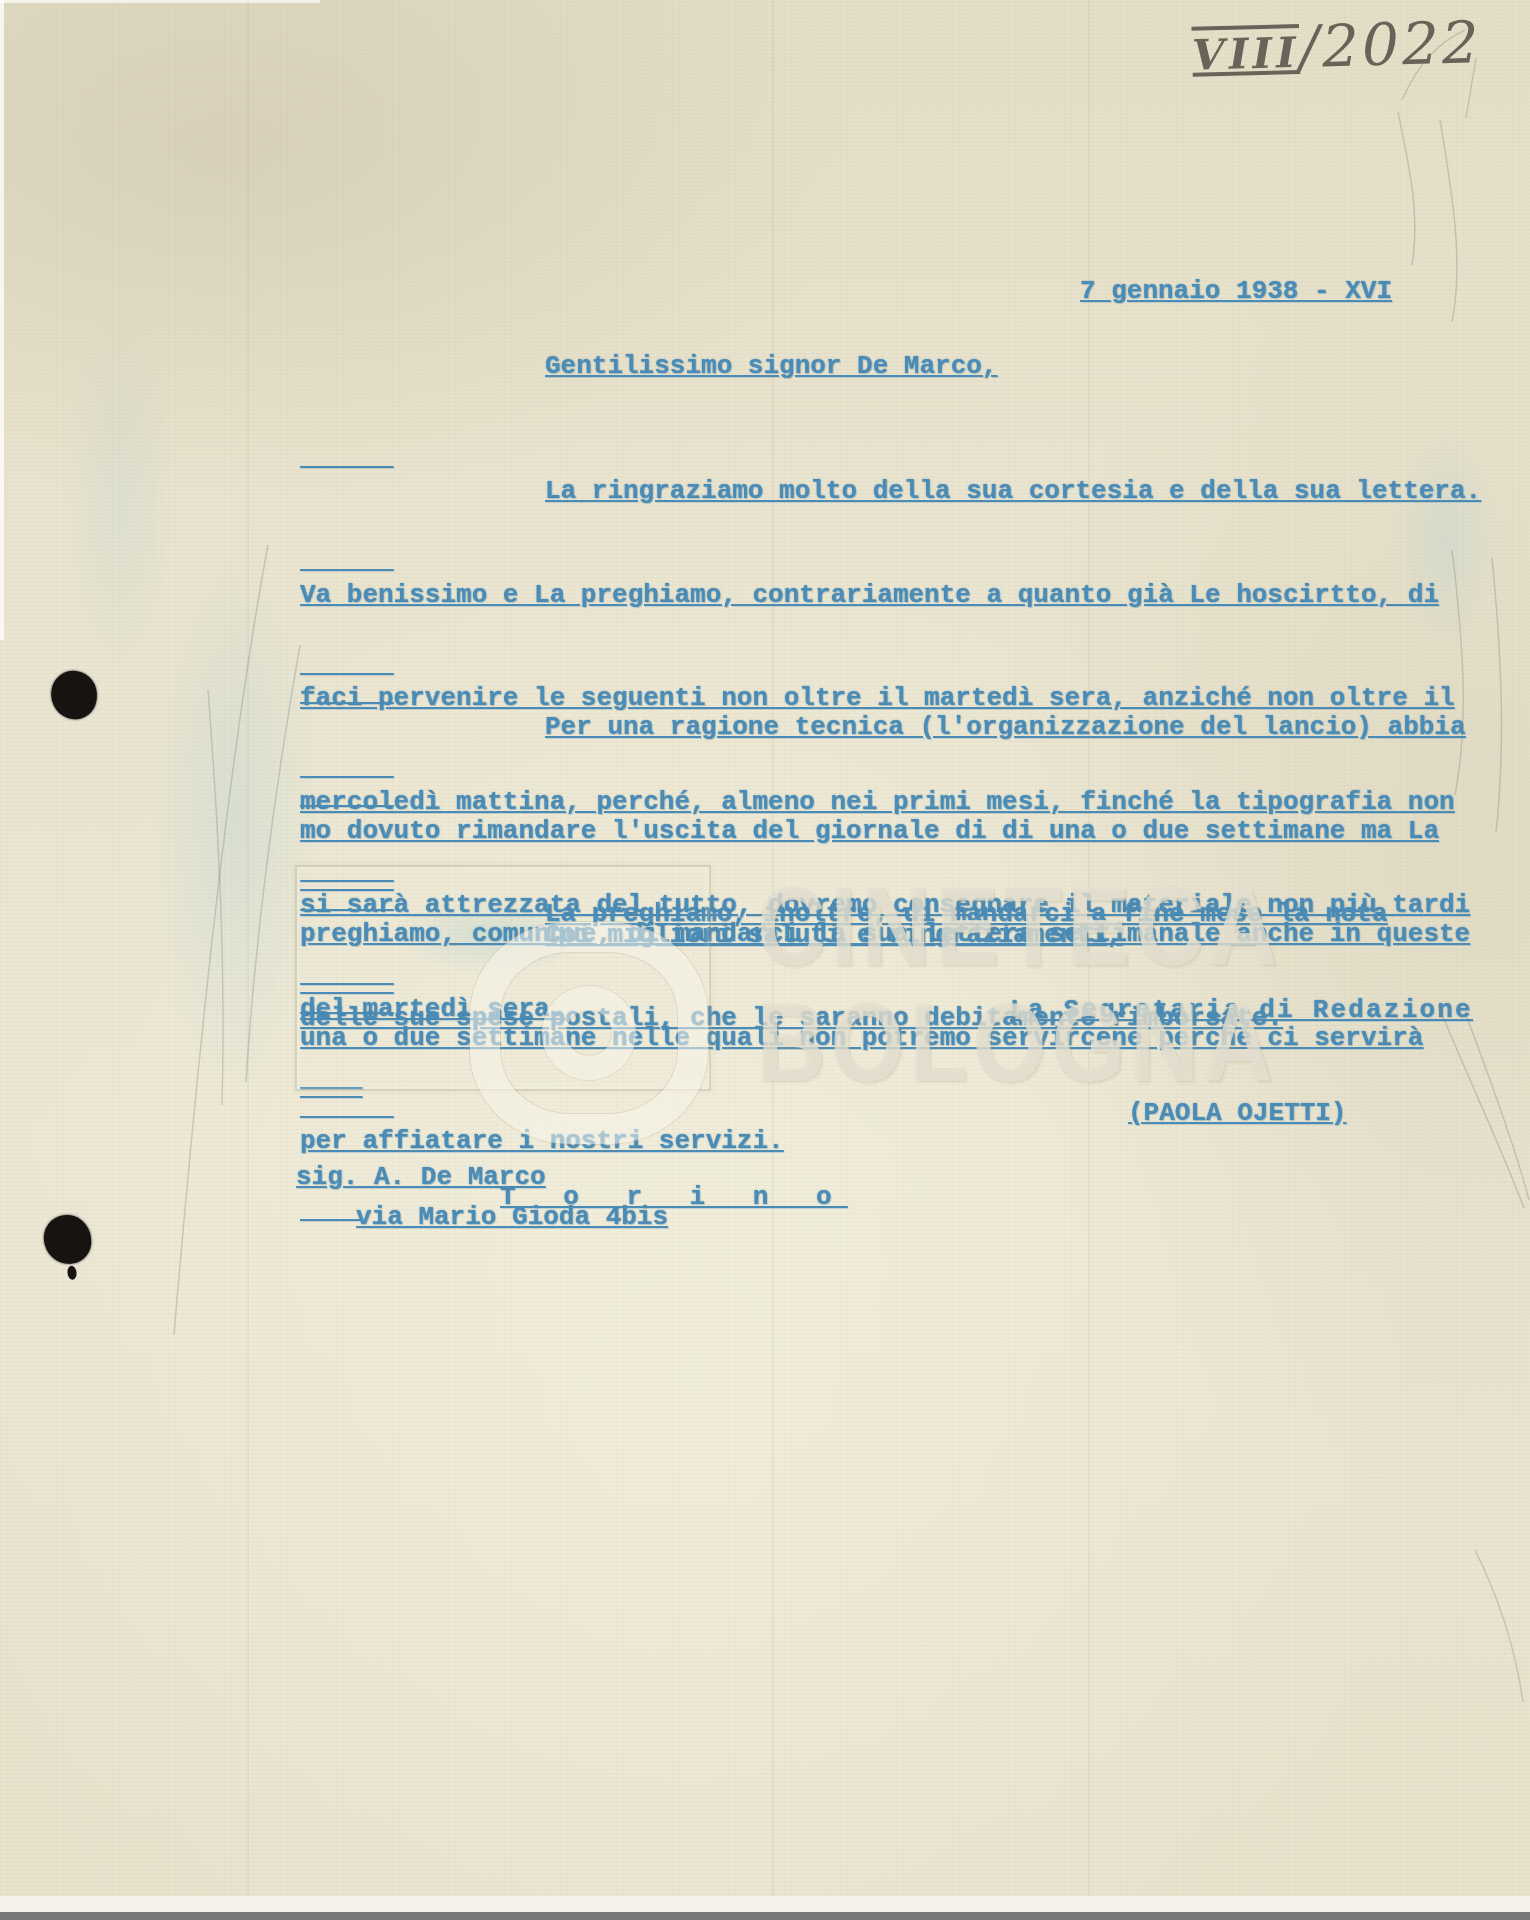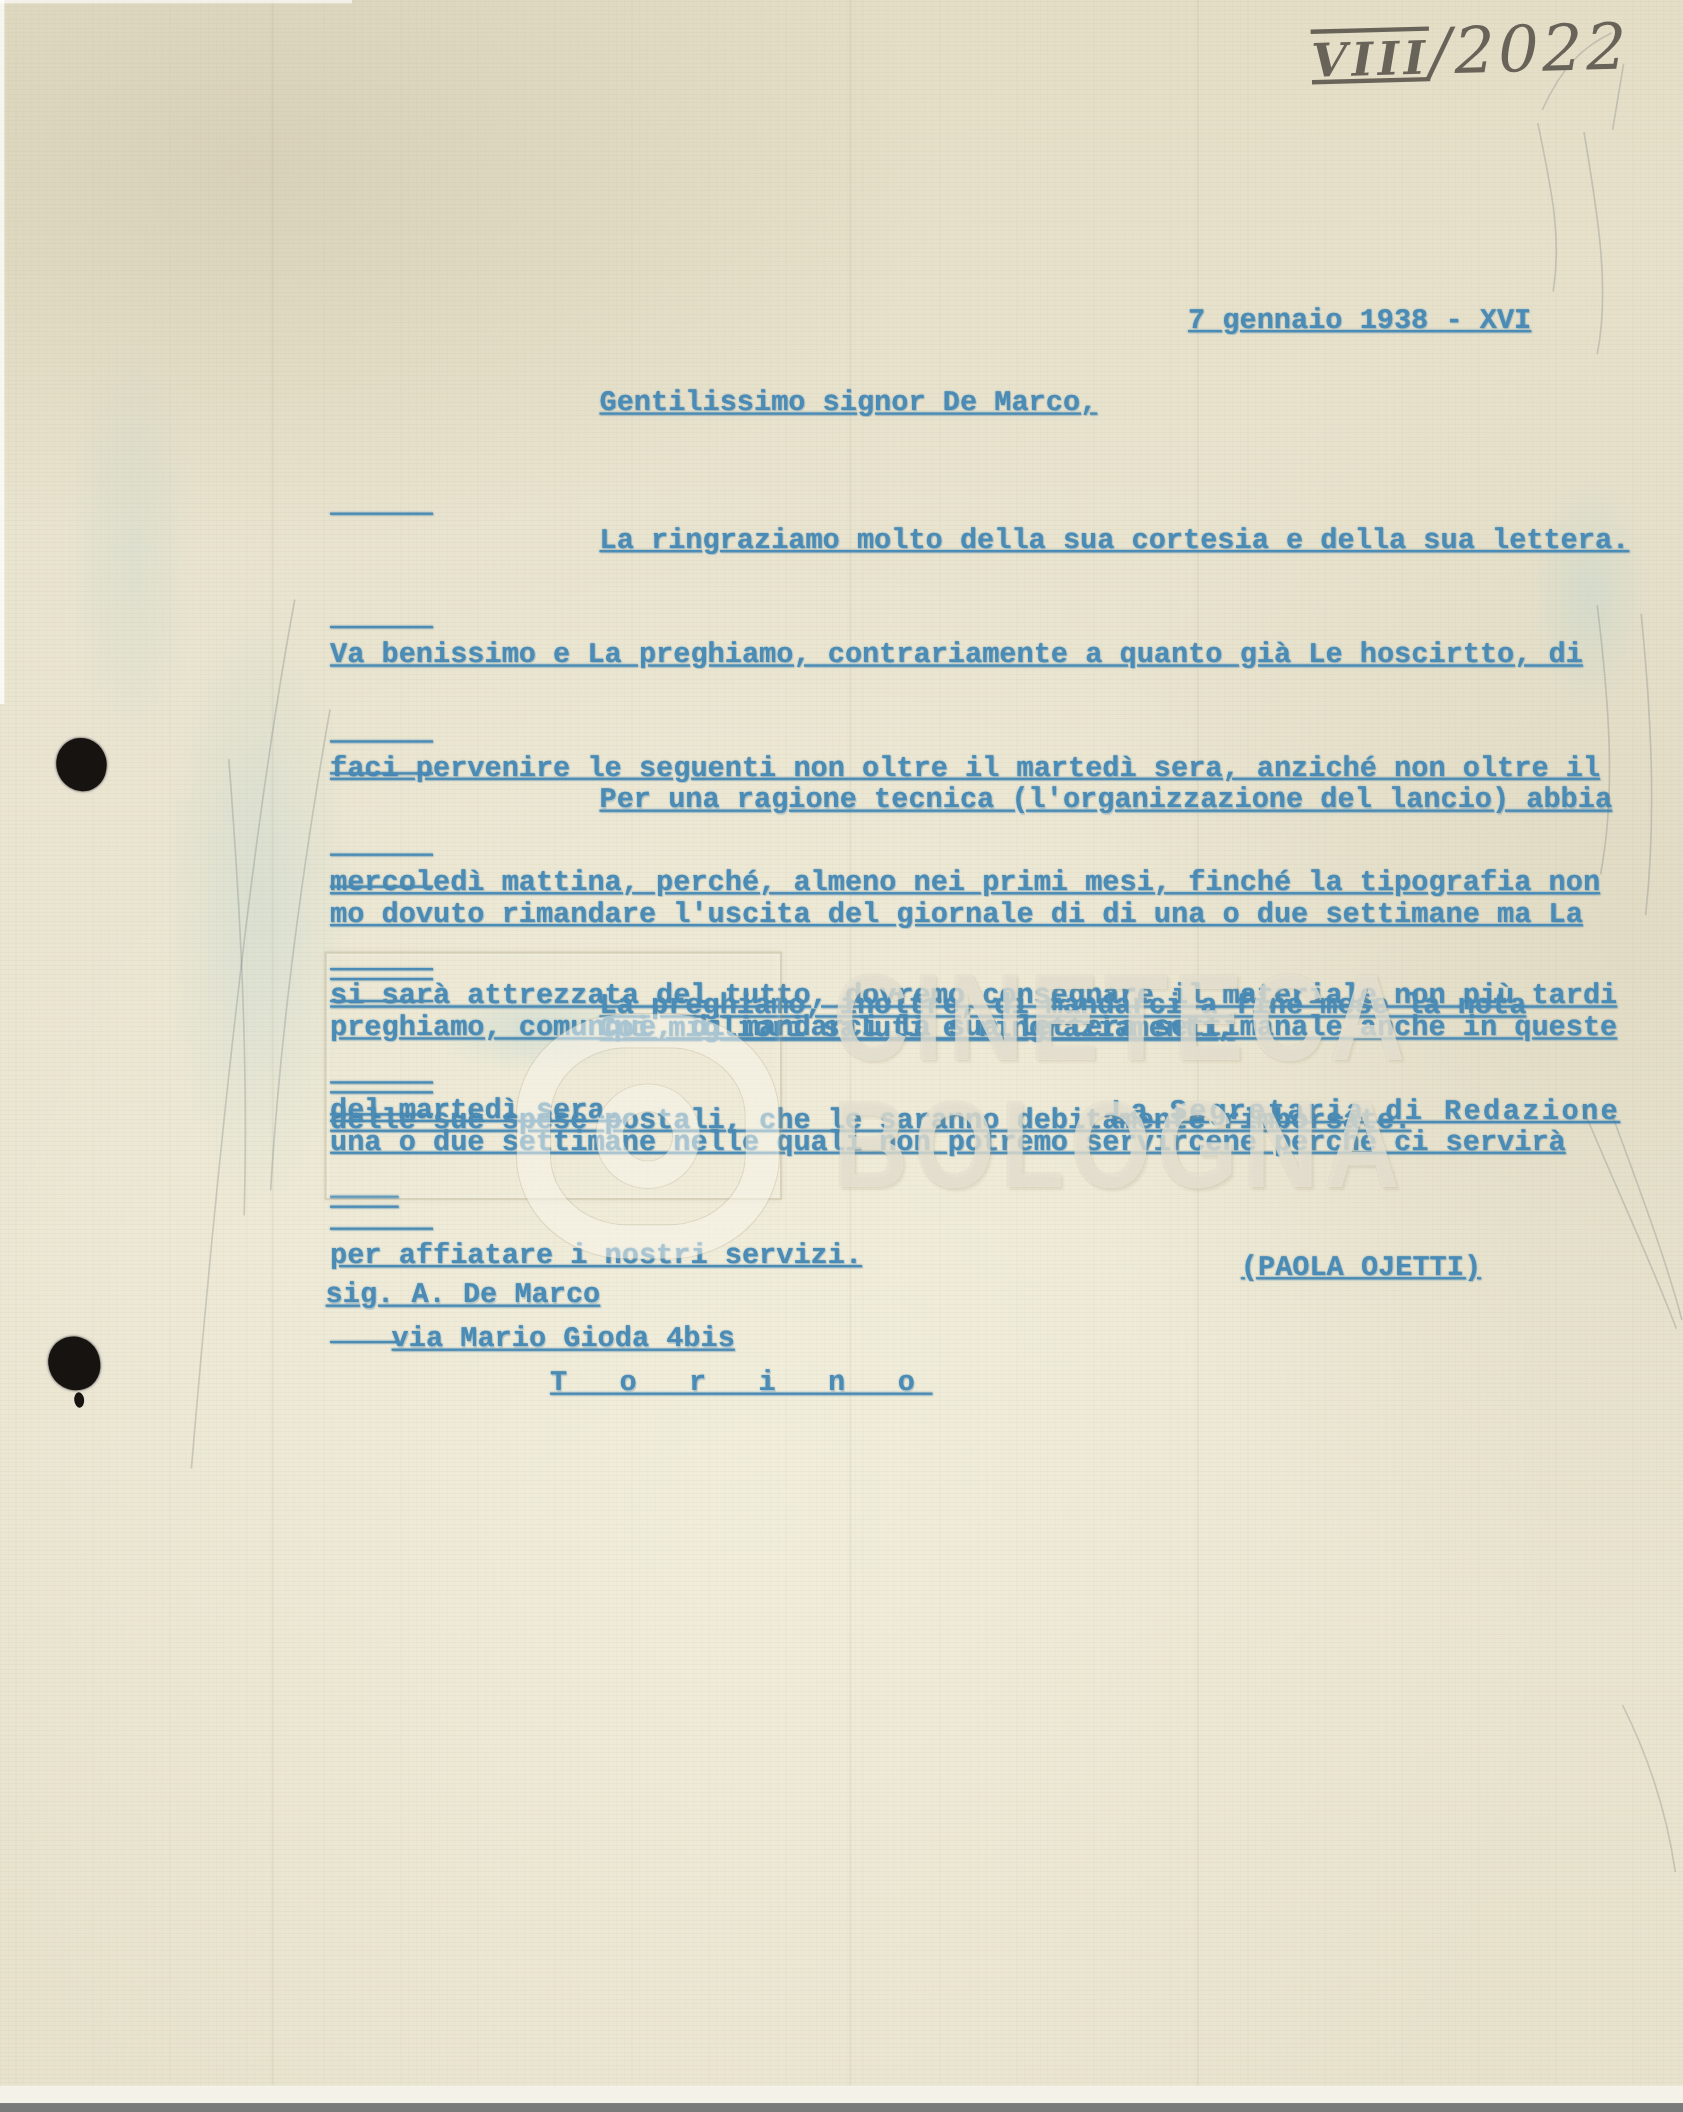--- a/index.html
+++ b/index.html
@@ -29,24 +29,24 @@
          text-shadow:0 0 1.5px rgba(62,125,170,0.75),1px 1px 0 rgba(62,125,170,0.22);text-decoration:underline;}
   .para .line{white-space:pre;}
   .para .line.indent{padding-left:245px;}
   .date-line{left:1080px;top:274px;}
   .salutation{left:545px;top:349px;}
   .p1{left:300px;top:405px;width:1210px;}
   .p2{left:300px;top:641px;width:1210px;}
   .p3{left:300px;top:828px;width:1210px;}
   .closing{left:545px;top:918px;}
   .sig-role{left:1010px;top:993px;letter-spacing:2.2px;}
-  .sig-name{left:1128px;top:1096px;margin-top:39px;}
+  .sig-name{left:1128px;top:1096px;}
   .addr1{left:296px;top:1160px;}
   .addr2{left:356px;top:1200px;text-align:center;}
-  .addr3{left:500px;top:1240px;letter-spacing:16px;text-align:center;}
+  .addr3{left:500px;top:1180px;letter-spacing:16px;text-align:center;}
 
   
   .handnote{position:absolute;left:1192px;top:12px;color:#58534a;transform:rotate(-1.5deg);
             opacity:0.88;white-space:nowrap;z-index:12;}
   .handnote .roman{font-family:"DejaVu Serif",serif;font-style:italic;font-weight:bold;
                    font-size:42px;letter-spacing:4px;text-decoration:underline overline;}
   .handnote .num{font-family:"DejaVu Serif",serif;font-style:italic;font-size:58px;letter-spacing:3px;}
 
   
   .emboss{position:absolute;left:295px;top:865px;width:412px;height:222px;

